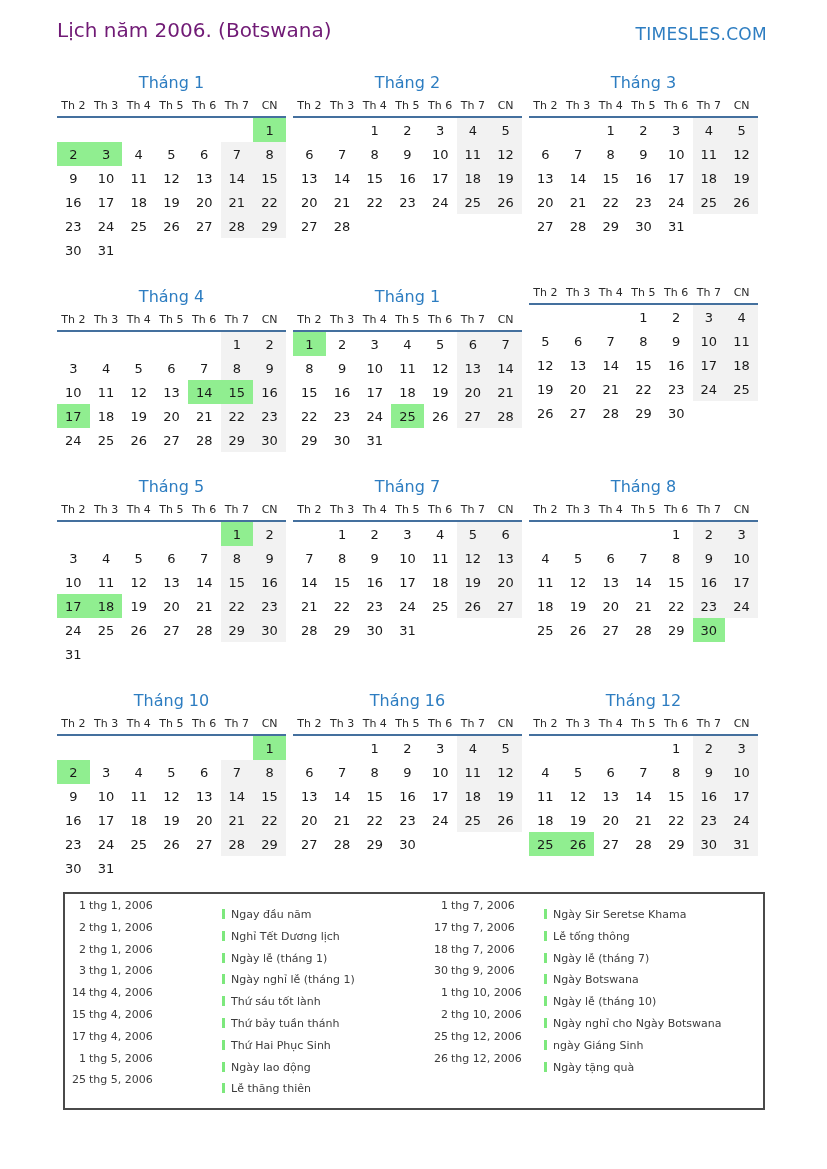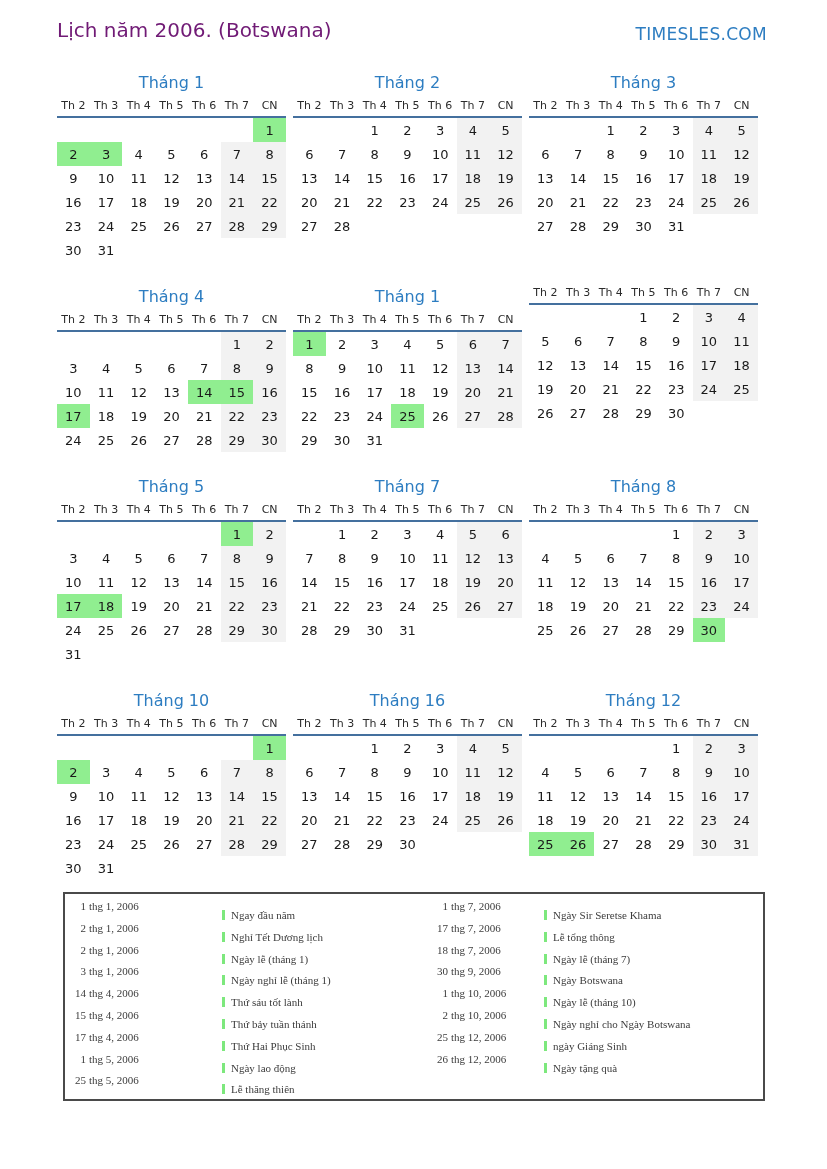--- a/index.html
+++ b/index.html
@@ -29,23 +29,23 @@
   }
   table.month thead tr{border-bottom:2px solid #44709e;}
   table.month td{
     height:24px;text-align:center;vertical-align:middle;
     font-size:13px;color:#1a1a1a;padding:0;
   }
   td.weekend{background:#f2f2f2;}
   td.holiday{background:#90ee90;}
   .legend{
     position:absolute;left:63px;top:892px;width:684px;
-    border:2px solid #4a4a4a;padding:6px 7px 3px 7px;
+    border:2px solid #4a4a4a;padding:6px 7px 12px 7px;
     display:grid;grid-template-columns:150px 212px 110px 1fr;
-    font-size:11px;color:#3c3c3c;line-height:12.8px;font-family:Liberation Serif, serif;
+    font-size:11px;color:#3c3c3c;line-height:12.8px;
   }
   .legend .ldate{white-space:nowrap;}
   .legend .ldate .day-num{display:inline-block;width:14px;text-align:right;margin-right:3px;}
   .legend .lname{white-space:nowrap;overflow:hidden;margin-top:9px;}
   .legend .lname .bar{
     display:inline-block;width:3px;height:10px;background:#7de87d;
     margin-right:6px;vertical-align:-1px;
   }
 </style>
 </head>

